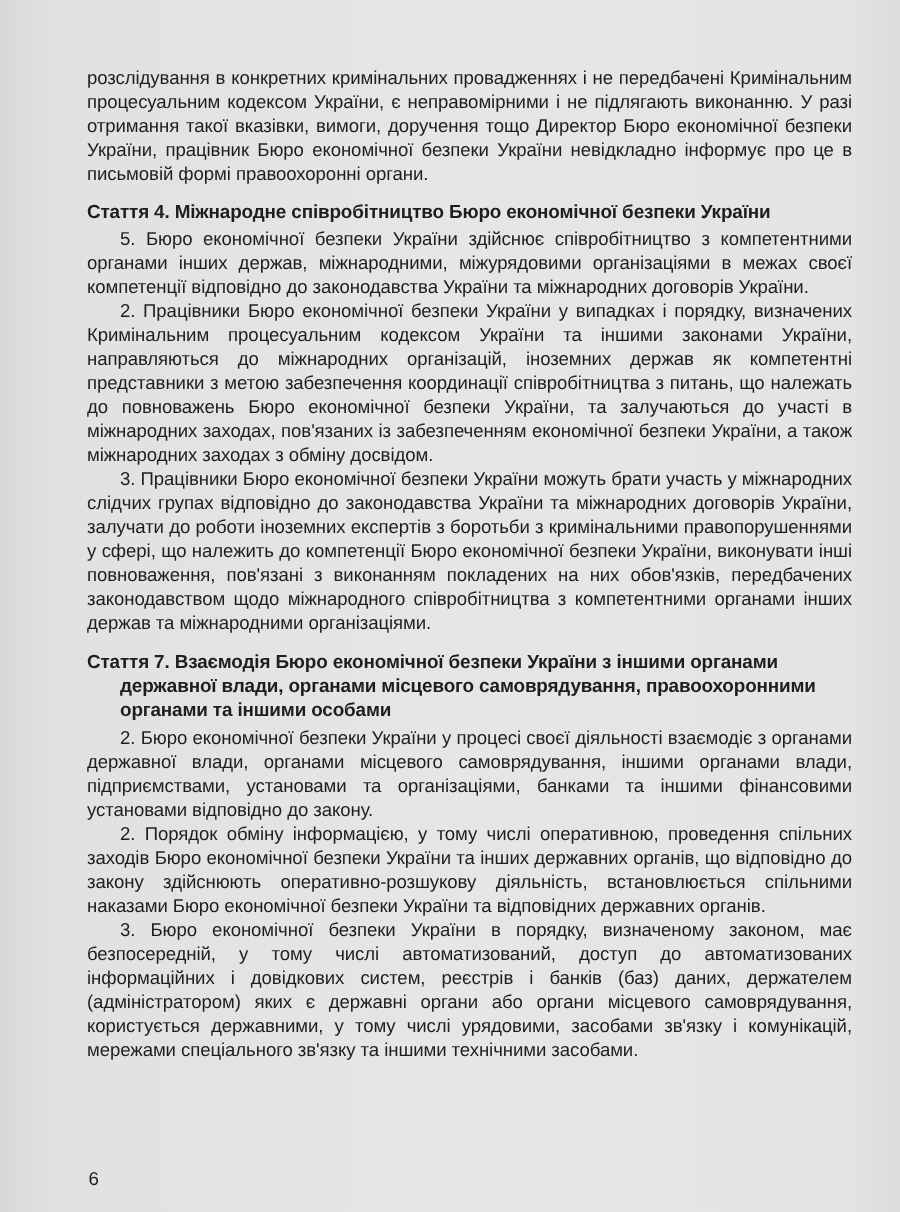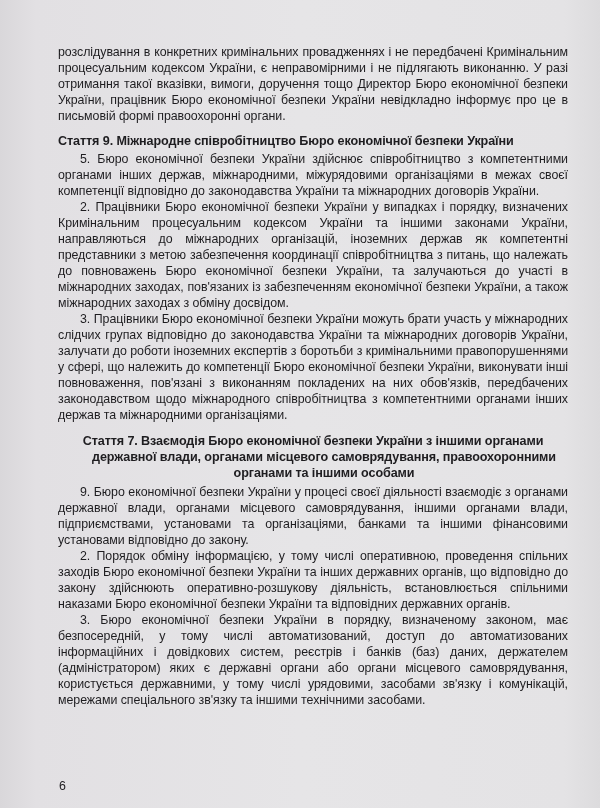--- a/index.html
+++ b/index.html
@@ -43,44 +43,43 @@
       font-size: 12.6px;
       line-height: 16px;
       font-weight: bold;
       letter-spacing: -0.1px;
     }
     .content h2.hanging {
       padding-left: 22px;
       text-indent: -22px;
       margin-top: 10px;
       margin-bottom: 3px;
-      text-align: center;
     }
     .page-number {
       position: absolute;
       left: 59px;
       top: 779px;
       font-size: 12.4px;
       line-height: 14px;
     }
   </style>
 </head>
 <body>
 
 <div class="page">
   <div class="content">
 
     <p>розслідування в конкретних кримінальних провадженнях і не передбачені Кримінальним процесуальним кодексом України, є неправомірними і не підлягають виконанню. У разі отримання такої вказівки, вимоги, доручення тощо Директор Бюро економічної безпеки України, працівник Бюро економічної безпеки України невідкладно інформує про це в письмовій формі правоохоронні органи.</p>
 
-    <h2>Стаття 9. Міжнародне співробітництво Бюро економічної безпеки України</h2>
+    <h2>Стаття 4. Міжнародне співробітництво Бюро економічної безпеки України</h2>
     <p class="indent">5. Бюро економічної безпеки України здійснює співробітництво з компетентними органами інших держав, міжнародними, міжурядовими організаціями в межах своєї компетенції відповідно до законодавства України та міжнародних договорів України.</p>
     <p class="indent">2. Працівники Бюро економічної безпеки України у випадках і порядку, визначених Кримінальним процесуальним кодексом України та іншими законами України, направляються до міжнародних організацій, іноземних держав як компетентні представники з метою забезпечення координації співробітництва з питань, що належать до повноважень Бюро економічної безпеки України, та залучаються до участі в міжнародних заходах, пов'язаних із забезпеченням економічної безпеки України, а також міжнародних заходах з обміну досвідом.</p>
     <p class="indent">3. Працівники Бюро економічної безпеки України можуть брати участь у міжнародних слідчих групах відповідно до законодавства України та міжнародних договорів України, залучати до роботи іноземних експертів з боротьби з кримінальними правопорушеннями у сфері, що належить до компетенції Бюро економічної безпеки України, виконувати інші повноваження, пов'язані з виконанням покладених на них обов'язків, передбачених законодавством щодо міжнародного співробітництва з компетентними органами інших держав та міжнародними організаціями.</p>
 
     <h2 class="hanging">Стаття 7. Взаємодія Бюро економічної безпеки України з іншими органами державної влади, органами місцевого самоврядування, правоохоронними органами та іншими особами</h2>
-    <p class="indent">9. Бюро економічної безпеки України у процесі своєї діяльності взаємодіє з органами державної влади, органами місцевого самоврядування, іншими органами влади, підприємствами, установами та організаціями, банками та іншими фінансовими установами відповідно до закону.</p>
+    <p class="indent">2. Бюро економічної безпеки України у процесі своєї діяльності взаємодіє з органами державної влади, органами місцевого самоврядування, іншими органами влади, підприємствами, установами та організаціями, банками та іншими фінансовими установами відповідно до закону.</p>
     <p class="indent">2. Порядок обміну інформацією, у тому числі оперативною, проведення спільних заходів Бюро економічної безпеки України та інших державних органів, що відповідно до закону здійснюють оперативно-розшукову діяльність, встановлюється спільними наказами Бюро економічної безпеки України та відповідних державних органів.</p>
     <p class="indent">3. Бюро економічної безпеки України в порядку, визначеному законом, має безпосередній, у тому числі автоматизований, доступ до автоматизованих інформаційних і довідкових систем, реєстрів і банків (баз) даних, держателем (адміністратором) яких є державні органи або органи місцевого самоврядування, користується державними, у тому числі урядовими, засобами зв'язку і комунікацій, мережами спеціального зв'язку та іншими технічними засобами.</p>
 
   </div>
 
   <div class="page-number">6</div>
 </div>
 
 </body></html>

